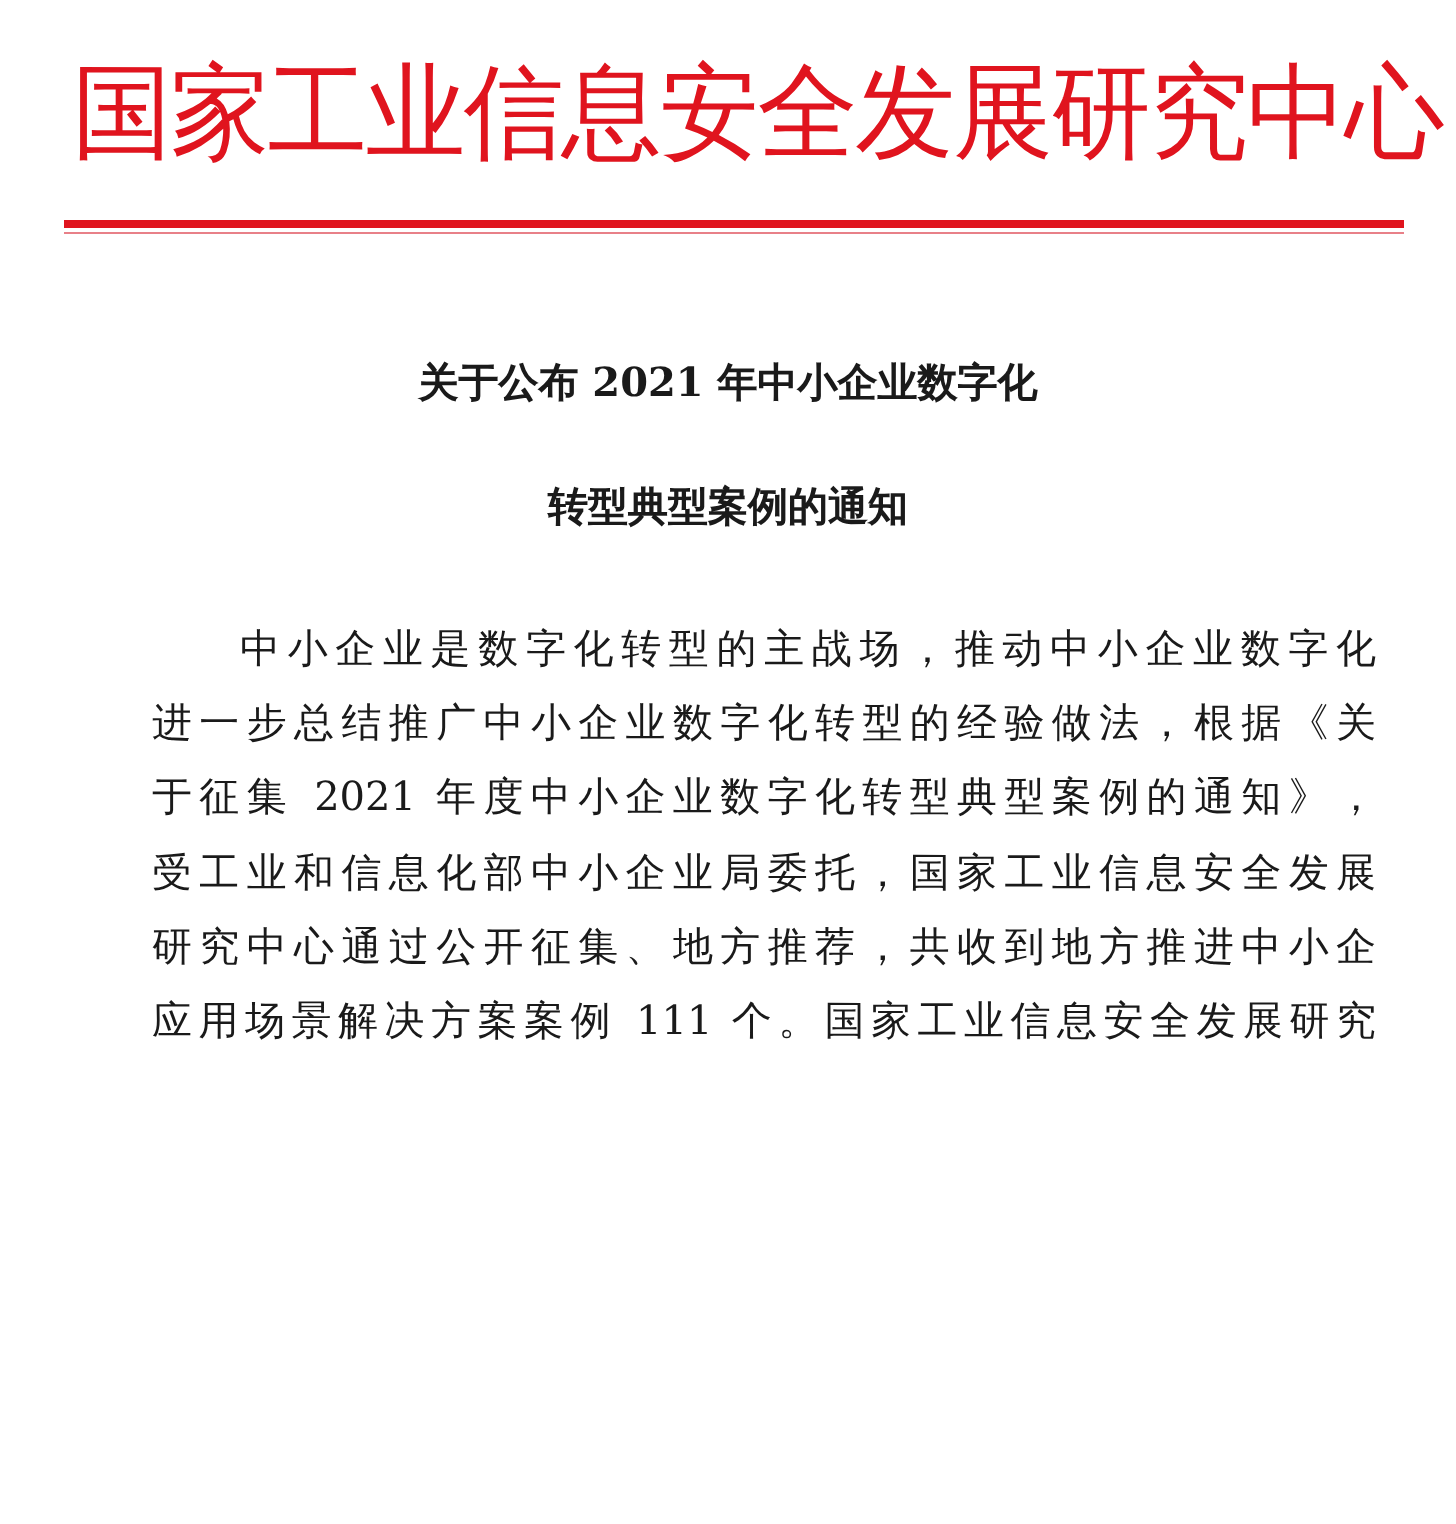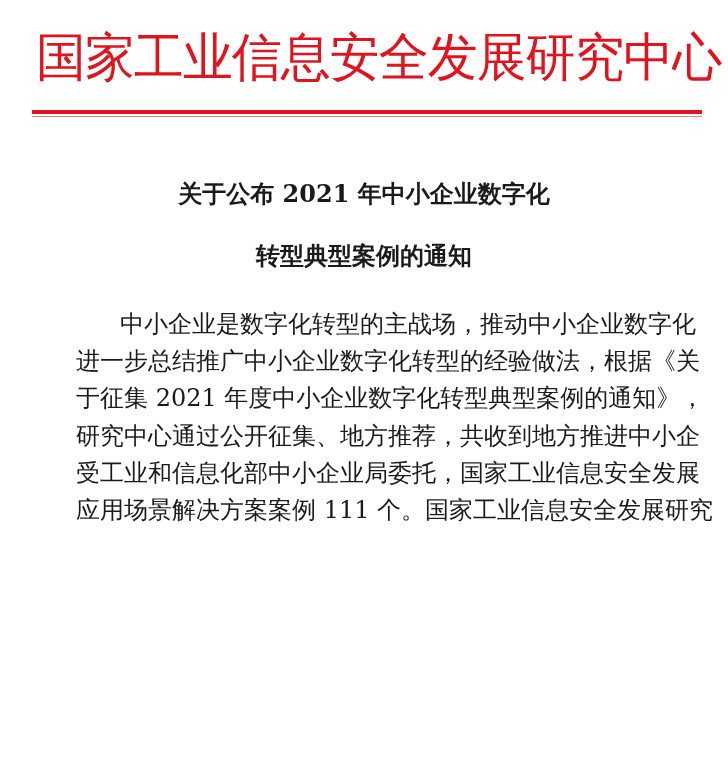--- a/index.html
+++ b/index.html
@@ -15,28 +15,28 @@
   }
   .rule-thick {
     position:absolute; left:32px; top:110px; width:670px; height:4px; background:#e0141e;
   }
   .rule-thin {
     position:absolute; left:32px; top:116px; width:670px; height:1px; background:#e88088;
   }
   .title {
     position:absolute; left:0; width:728px; text-align:center;
     font-family:"DejaVu Serif","Liberation Serif",serif; font-weight:bold;
-    font-size:24px; color:#1a1a1a;
+    font-size:20px; color:#1a1a1a;
   }
   .title.l1 { top:178px; }
   .title.l2 { top:240px; }
   .body-text {
     position:absolute; left:76px; top:306px; width:612px;
     font-family:"DejaVu Serif","Liberation Serif",serif;
-    font-size:24px; line-height:37.2px; color:#1a1a1a;
+    font-size:20px; line-height:37.2px; color:#1a1a1a;
   }
   .body-line { display:block; white-space:nowrap; text-align:justify; text-align-last:justify; }
   .body-line.last { text-align-last:left; }
   .body-line.indent { padding-left:44px; }
 </style>
 </head>
 <body>
 
 <div>
   <div class="letterhead">国家工业信息安全发展研究中心</div>
@@ -46,16 +46,16 @@
 
 <div>
   <div class="title l1">关于公布 2021 年中小企业数字化</div>
   <div class="title l2">转型典型案例的通知</div>
 </div>
 
 <div class="body-text">
   <span class="body-line indent">中小企业是数字化转型的主战场，推动中小企业数字化</span>
   <span class="body-line">进一步总结推广中小企业数字化转型的经验做法，根据《关</span>
   <span class="body-line">于征集 2021 年度中小企业数字化转型典型案例的通知》，</span>
+  <span class="body-line">受工业和信息化部中小企业局委托，国家工业信息安全发展</span>
   <span class="body-line">研究中心通过公开征集、地方推荐，共收到地方推进中小企</span>
-  <span class="body-line">受工业和信息化部中小企业局委托，国家工业信息安全发展</span>
   <span class="body-line">应用场景解决方案案例 111 个。国家工业信息安全发展研究</span>
 </div>
 
 </body></html>

